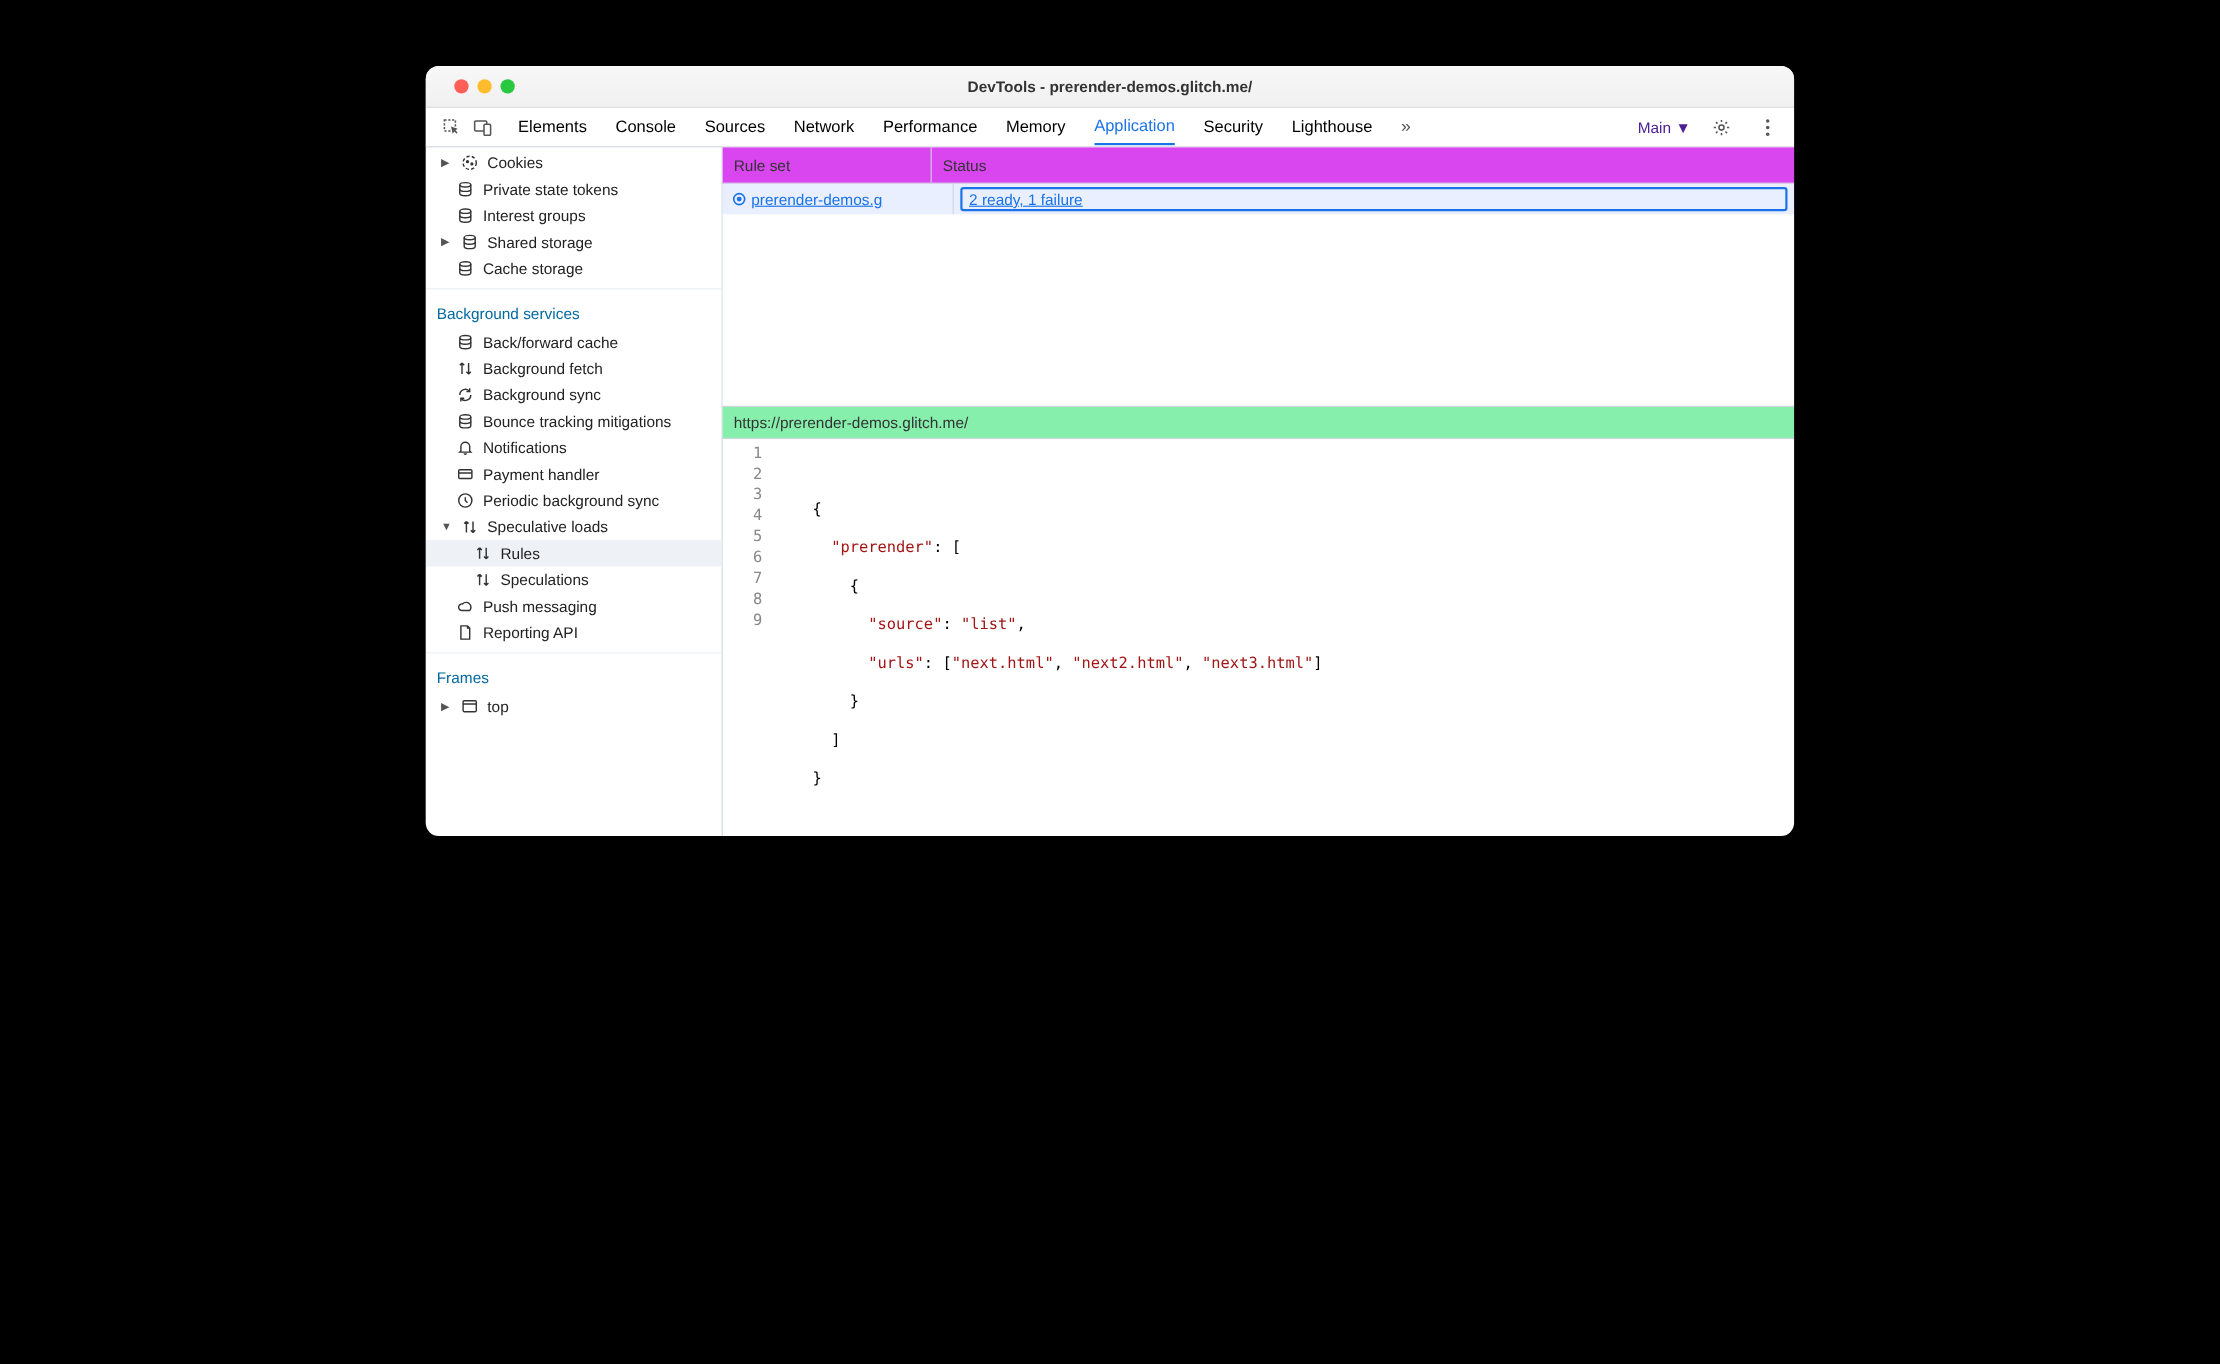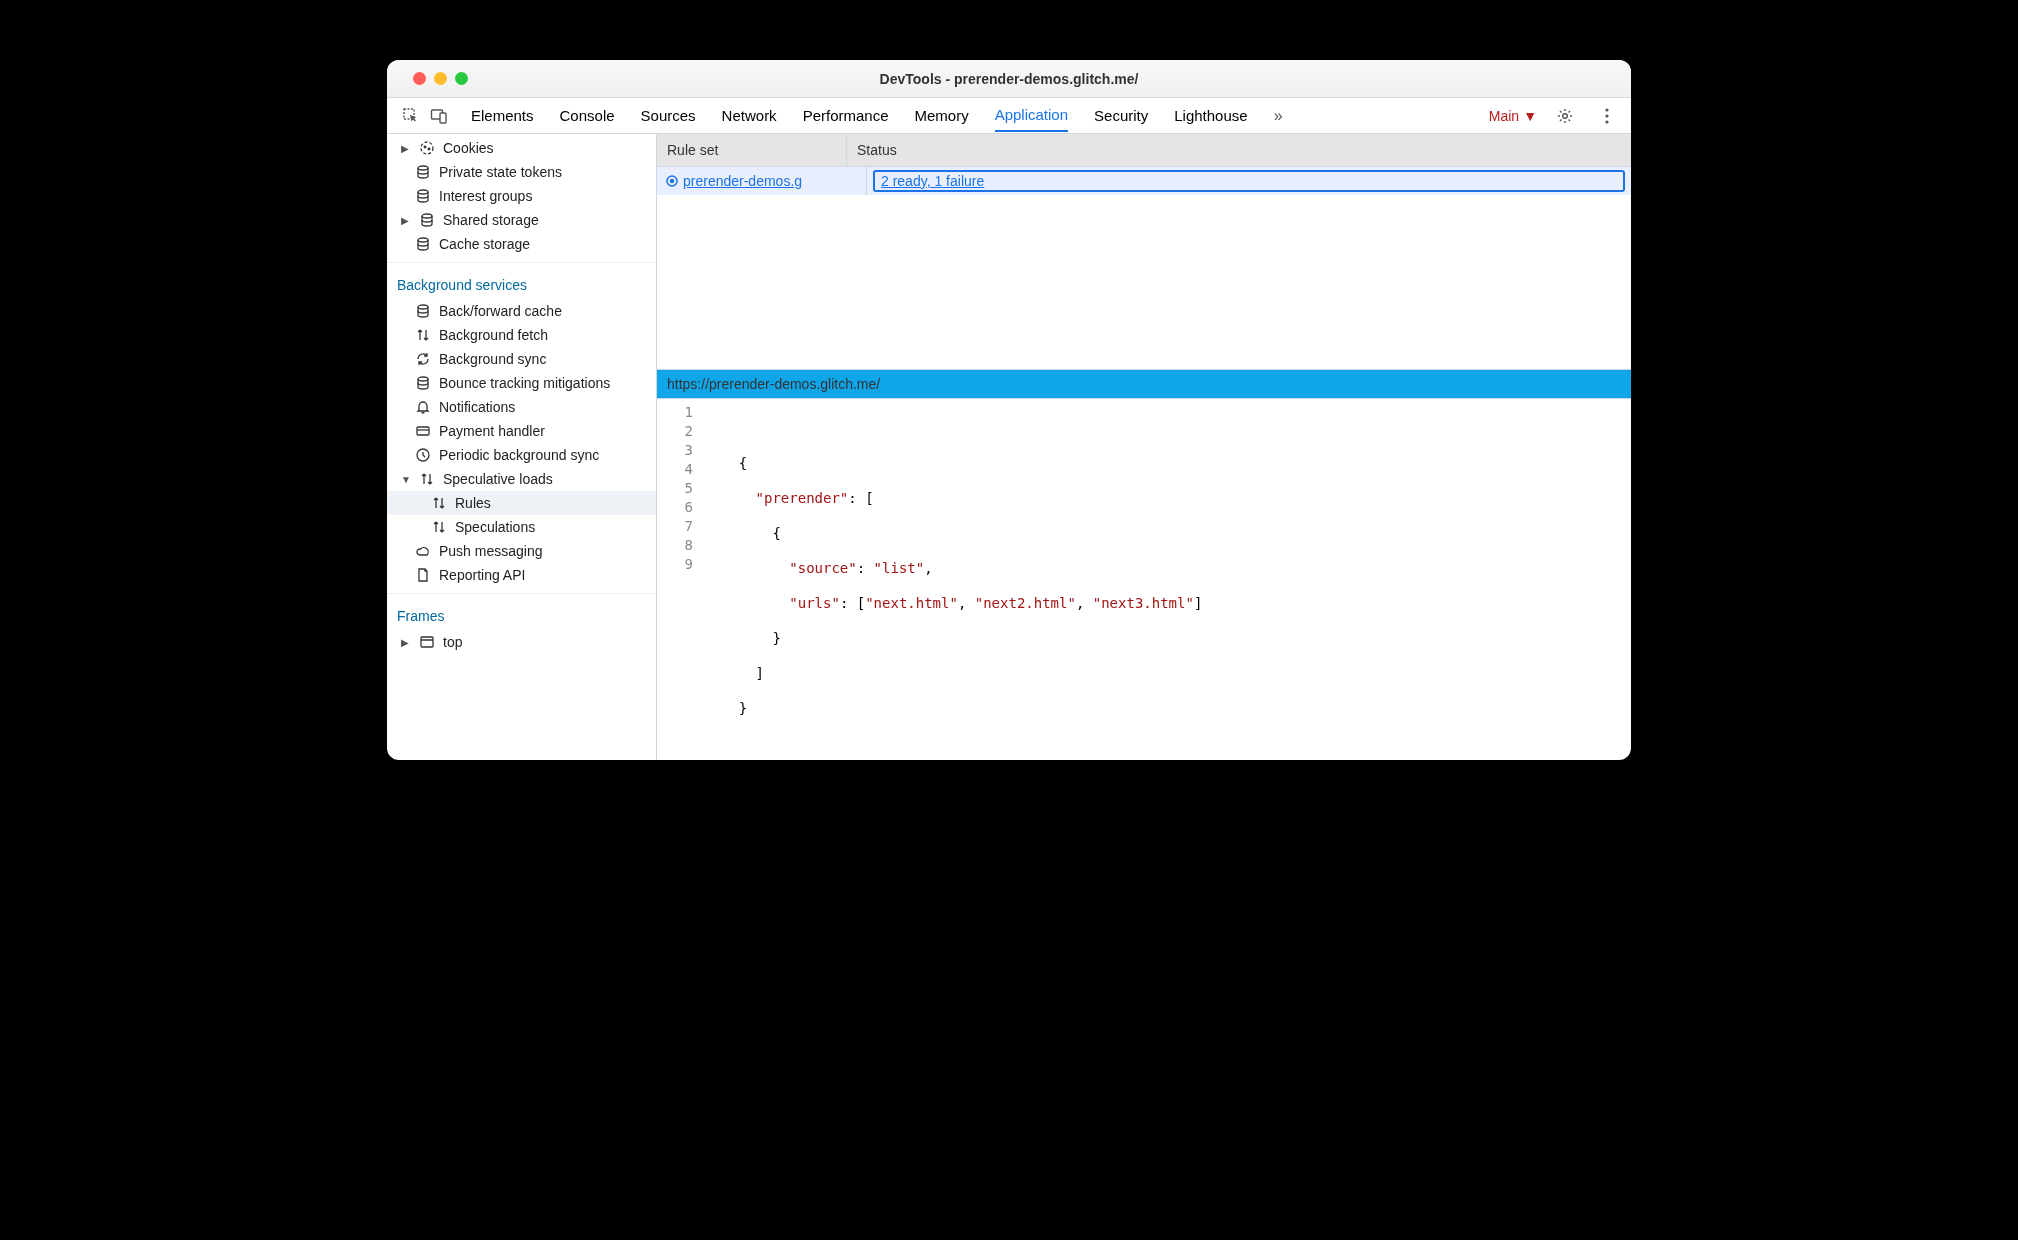--- a/index.html
+++ b/index.html
@@ -75,21 +75,21 @@
     color: #1a73e8;
     border-bottom: 2px solid #1a73e8;
   }
   .toolbar-right {
     margin-left: auto;
     display:flex;
     align-items:center;
     gap: 14px;
     color:#555;
   }
-  .frame-select { font-size:14px; color:#b91c1c; display:flex; align-items:center; gap:4px;}
+  .frame-select { font-size:14px; color:#4c1d95; display:flex; align-items:center; gap:4px;}
   .body {
     flex:1;
     display:flex;
     min-height:0;
   }
   .sidebar {
     width: 270px;
     border-right:1px solid #cfd6e0;
     overflow-y:auto;
     font-size:14px;
@@ -119,21 +119,21 @@
   .side-item svg { flex-shrink:0;}
   .side-sep { height:1px; background:#eceff3; margin:6px 0;}
   .main {
     flex:1;
     display:flex;
     flex-direction:column;
     min-width:0;
   }
   .grid-header {
     display:flex;
-    background:#e5e5e5;
+    background:#d946ef;
     border-bottom:1px solid #cfd6e0;
     font-size:14px;
     color:#333;
   }
   .col-rule { width:190px; padding:8px 10px; border-right:1px solid #cfd6e0;}
   .col-status { flex:1; padding:8px 10px;}
   .grid-row {
     display:flex;
     font-size:14px;
     background:#e9efff;
@@ -163,21 +163,21 @@
     display:inline-block;
     width:100%;
   }
   .grid-empty { flex:1; background:#fff;}
   .detail-header {
     border-top:1px solid #cfd6e0;
     border-bottom:1px solid #cfd6e0;
     padding:6px 10px;
     font-size:14px;
     color:#333;
-    background:#0ea5e9;
+    background:#86efac;
   }
   .code {
     font-family: Menlo, Consolas, monospace;
     font-size:14px;
     padding:4px 0 10px 0;
     display:flex;
   }
   .gutter {
     width:48px;
     text-align:right;

